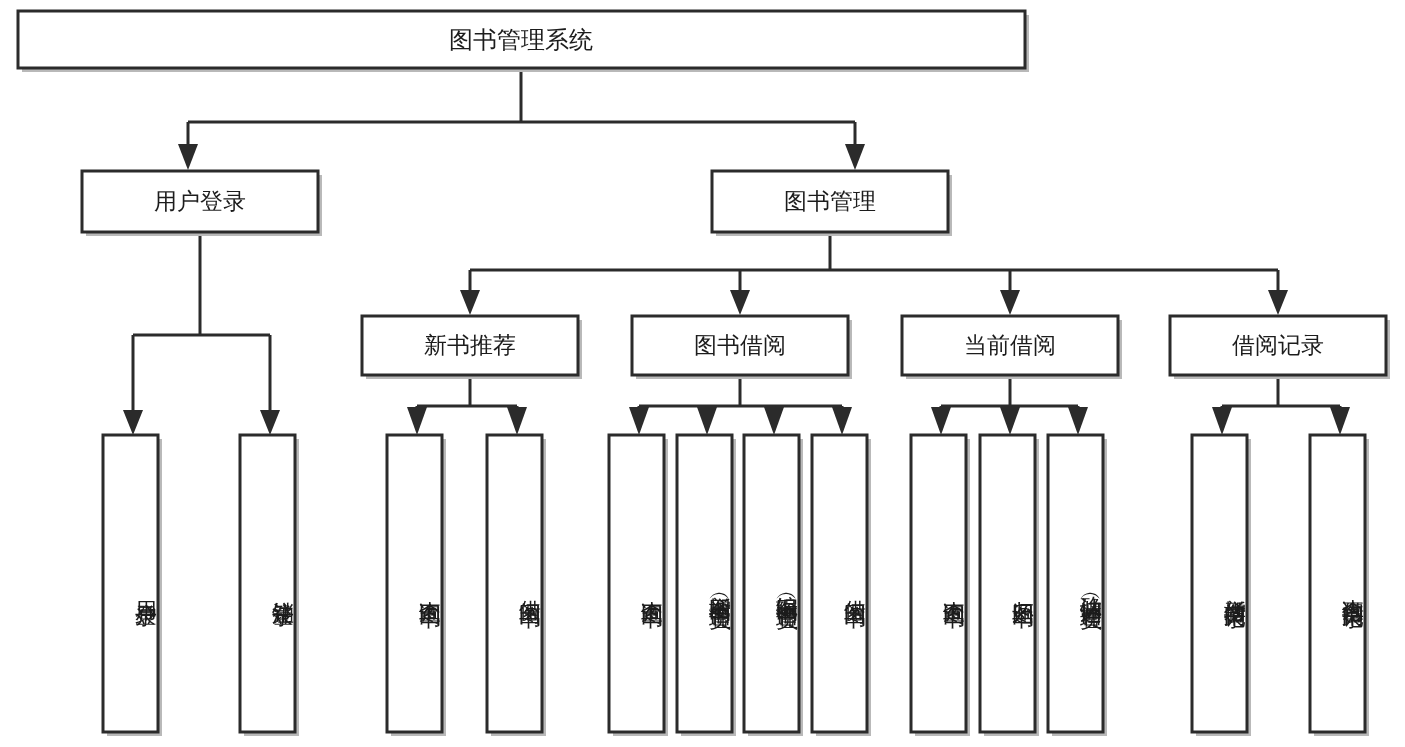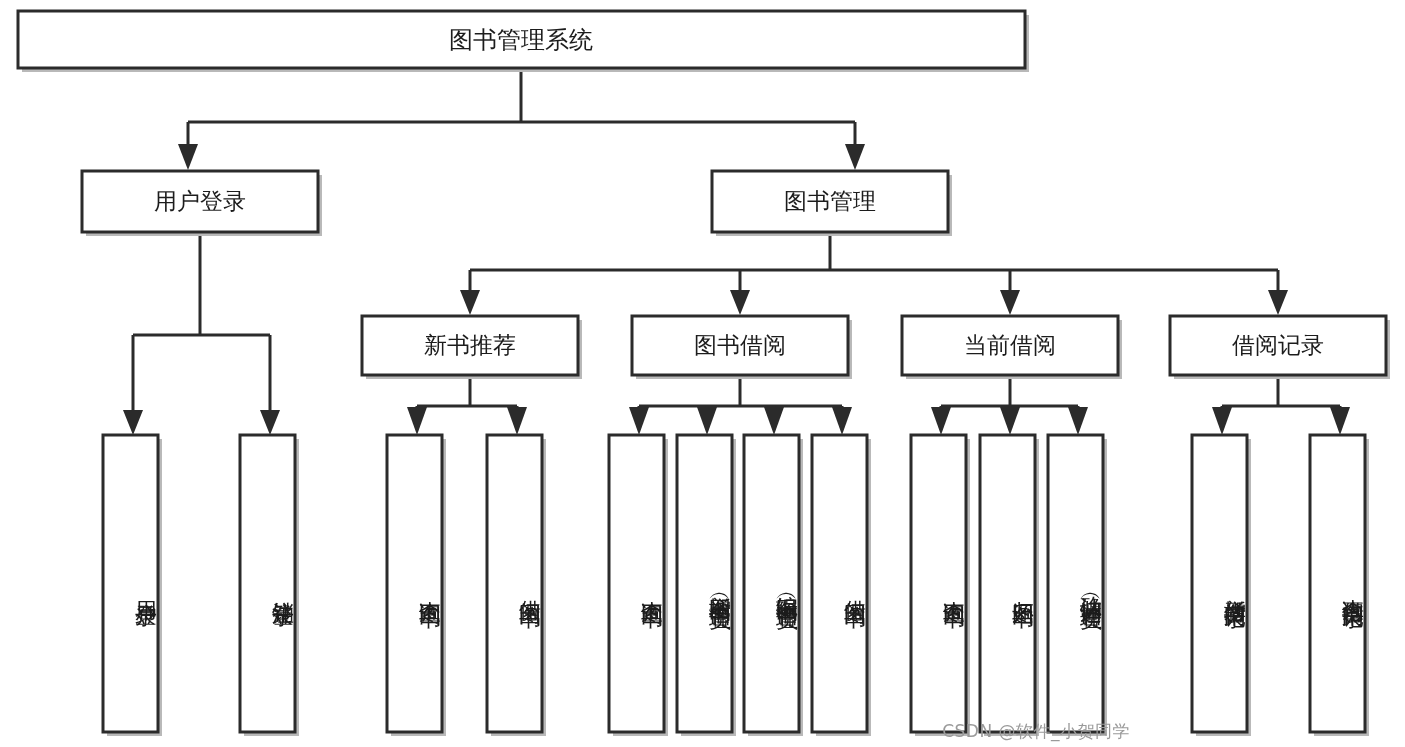--- a/index.html
+++ b/index.html
@@ -274,14 +274,13 @@
   <div class="node-label-v-wrap" style="left:744px; top:443px; width:55px; height:288px;">编辑图书（管理员）</div>
   <div class="node-label-v-wrap" style="left:812px; top:447px; width:55px; height:280px;">借阅图书</div>
 
   <div class="node-label-v-wrap" style="left:911px; top:447px; width:55px; height:280px;">查询图书</div>
   <div class="node-label-v-wrap" style="left:980px; top:447px; width:55px; height:280px;">归还图书</div>
   <div class="node-label-v-wrap" style="left:1048px; top:443px; width:55px; height:288px;">确认归还（管理员）</div>
 
   <div class="node-label-v-wrap" style="left:1192px; top:447px; width:55px; height:280px;">新增借阅记录</div>
   <div class="node-label-v-wrap" style="left:1310px; top:447px; width:55px; height:280px;">查询借阅记录</div>
 
-  <div class="watermark">CSDN @软件_小贺同学</div>
 </div>
 
 </body></html>

